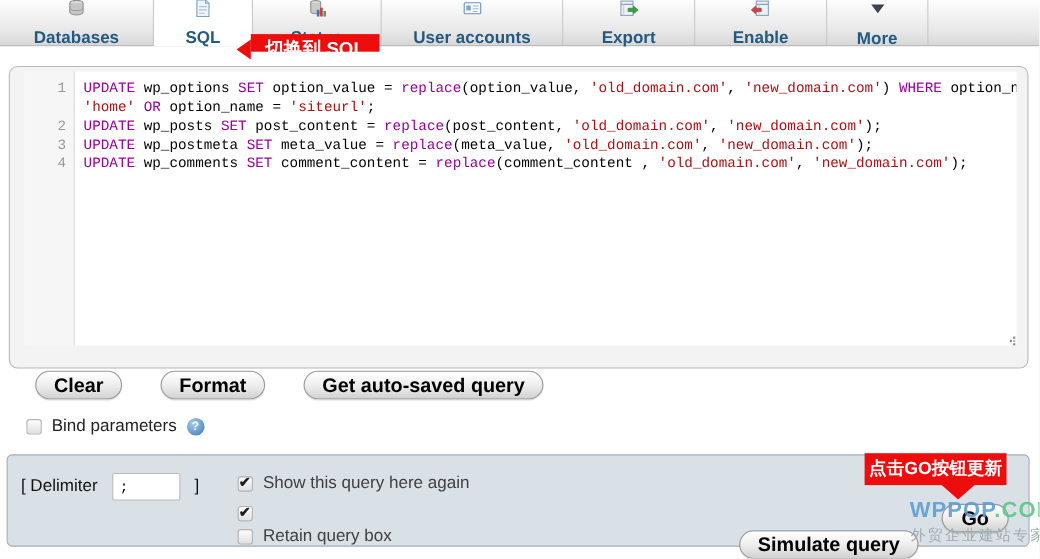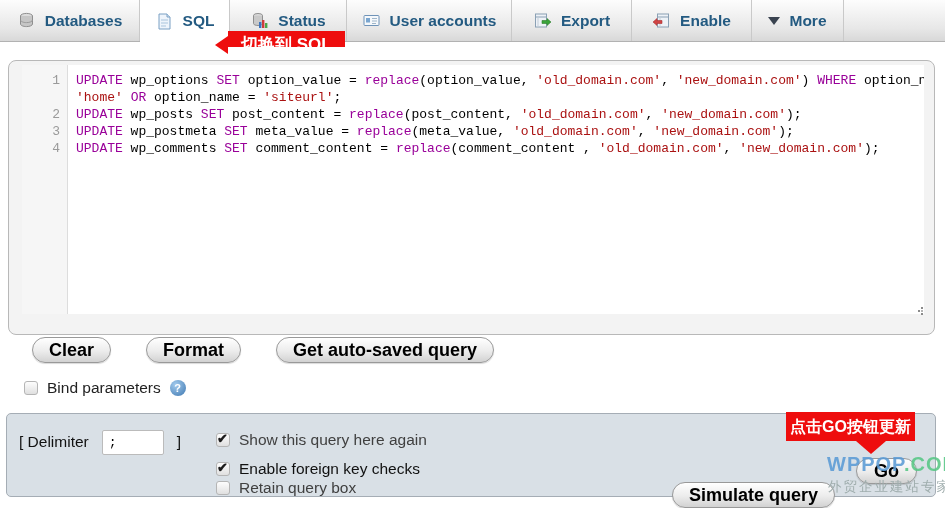--- a/index.html
+++ b/index.html
@@ -20,21 +20,21 @@
 
   
   .tabbar{
     position:absolute;left:0;top:0;width:945px;height:42px;
     background:linear-gradient(#fdfdfd,#e7e7e7 70%,#d8d8d8);
     border-bottom:1px solid #b2b2b2;display:flex;align-items:stretch;
   }
   .tab{
     display:flex;align-items:center;justify-content:center;gap:9px;
     font-weight:bold;font-size:15.5px;color:var(--tab-text);
-    border-right:1px solid #c9c9c9;cursor:pointer;white-space:nowrap;
+    border-right:1px solid #c9c9c9;cursor:pointer;white-space:nowrap;flex-direction:column;
   }
   .tab.active{
     background:#fff;height:42px;border-right:1px solid #c9c9c9;
   }
   .tab .ticon{display:inline-flex;width:19px;height:19px;}
   .chev{
     width:0;height:0;border:6px solid transparent;border-top:8px solid #3a4350;
     margin-top:7px;display:inline-block;
   }
 
@@ -268,21 +268,20 @@
         <span>Retain query box</span>
       </label>
       <label class="optitem">
         <span class="cb"></span>
         <span>Rollback when finished</span>
       </label>
     </div>
   <div class="opts2" id="opts2">
       <label class="optitem">
         <span class="cb checked"></span>
-        <span>Enable foreign key checks</span>
       </label>
     </div>
   <button class="btn btn-simulate">Simulate query</button>
   <button class="btn btn-go">Go</button>
 </div>
 
 <div class="callout callout-go">点击GO按钮更新</div>
 
 <div class="wm-brand"><span class="b">WPPOP</span><span class="g">.COM</span></div>
 <div class="wm-tag">外贸企业建站专家</div>

